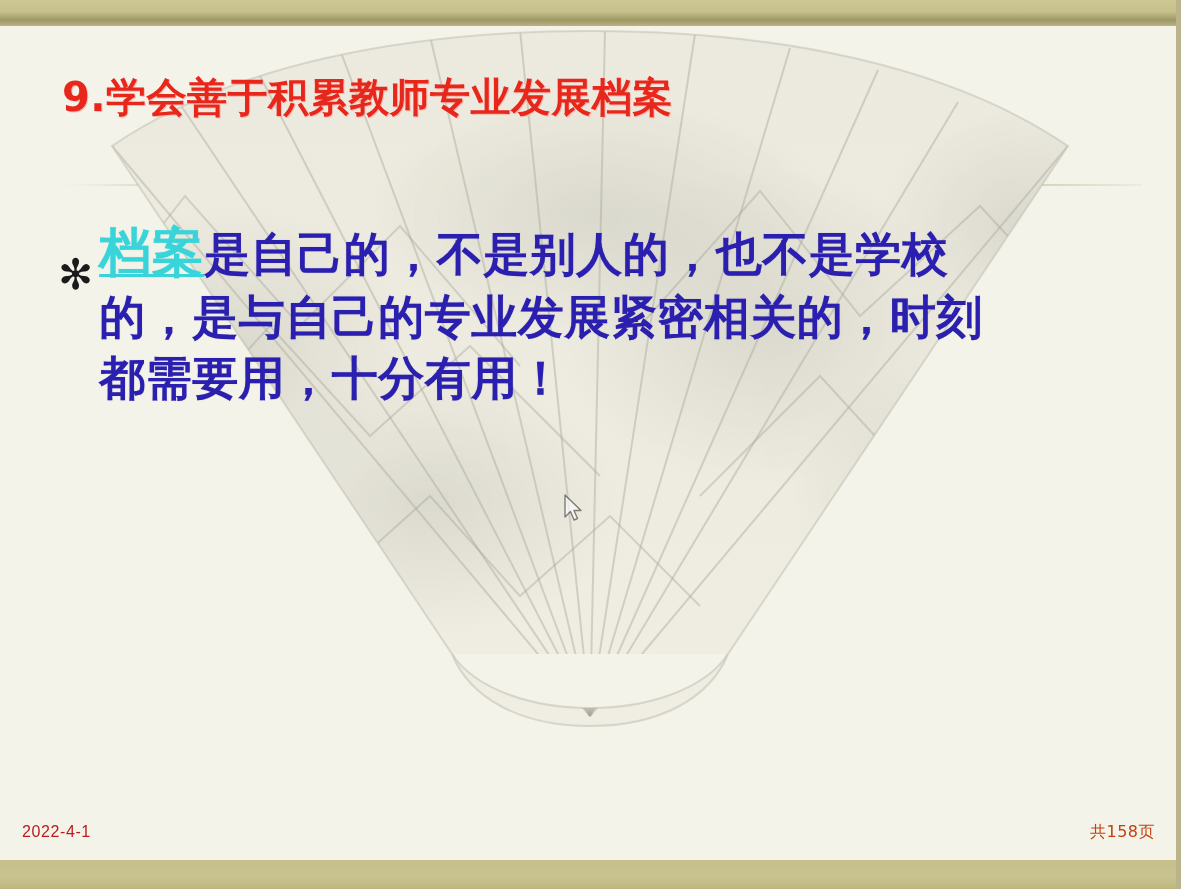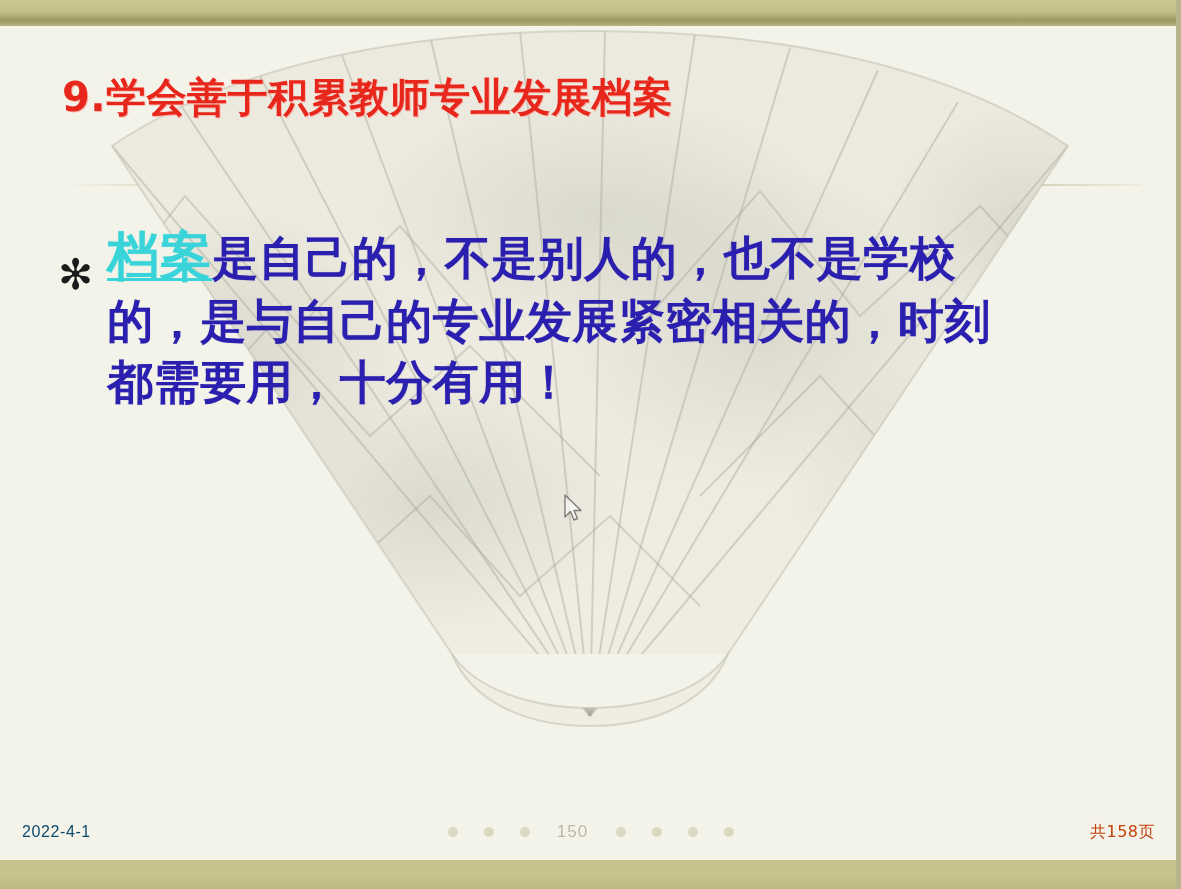--- a/index.html
+++ b/index.html
@@ -100,23 +100,23 @@
     margin-left: 58px;
     margin-top: 32px;
     font-family: "DejaVu Sans", sans-serif;
     font-size: 42px;
     line-height: 1;
     font-weight: bold;
     color: #1b1b1b;
   }
   .body-text {
     flex: 0 1 auto;
-    margin-left: 14px;
+    margin-left: 6px;
     max-width: 900px;
-    font-family: Liberation Serif, serif;
+    font-family: Liberation Mono, monospace;
     font-size: 46px;
     line-height: 1.33;
     font-weight: bold;
     color: #2a1fae;
     letter-spacing: 0.5px;
     text-shadow: 0 0 1px rgba(42,31,174,.35);
   }
   .kw {
     color: #38d4d9;
     text-decoration: underline;
@@ -137,21 +137,21 @@
     z-index: 12;
     display: flex;
     align-items: center;
     color: #8a8878;
   }
   .footer-date {
     position: absolute;
     left: 22px;
     font-size: 16px;
     letter-spacing: 0.6px;
-    color: #0c4a6e;
+    color: #b91c1c;
   }
   .footer-center {
     position: absolute;
     left: 0;
     width: 100%;
     display: flex;
     justify-content: center;
     align-items: center;
     gap: 26px;
   }
@@ -275,30 +275,20 @@
     <div class="title-rule"></div>
 
     <div class="body-block">
       <span class="bullet-mark">✻</span>
       <p class="body-text"><span class="kw">档案</span><span>是自己的，不是别人的，也不是学校的，是与自己的专业发展紧密相关的，时刻都需要用，十分有用！</span></p>
     </div>
 
     <div class="footer">
       <span class="footer-date">2022-4-1</span>
 
-      <div class="footer-center">
-        <span class="pager-dot"></span>
-        <span class="pager-dot"></span>
-        <span class="pager-dot"></span>
-        <span class="pager-num">150</span>
-        <span class="pager-dot"></span>
-        <span class="pager-dot"></span>
-        <span class="pager-dot"></span>
-        <span class="pager-dot"></span>
-      </div>
 
       <span class="footer-total">共158页</span>
     </div>
 
     <div class="cursor">
       <svg width="22" height="30" viewBox="0 0 22 30" aria-hidden="true">
         <path d="M2 1 L2 23 L7.5 17.5 L11 26 L14.5 24.5 L11 16.5 L18 16.5 Z" fill="#ffffff" stroke="#3a3a3a" stroke-width="1.4" stroke-linejoin="round"></path>
       </svg>
     </div>
 

